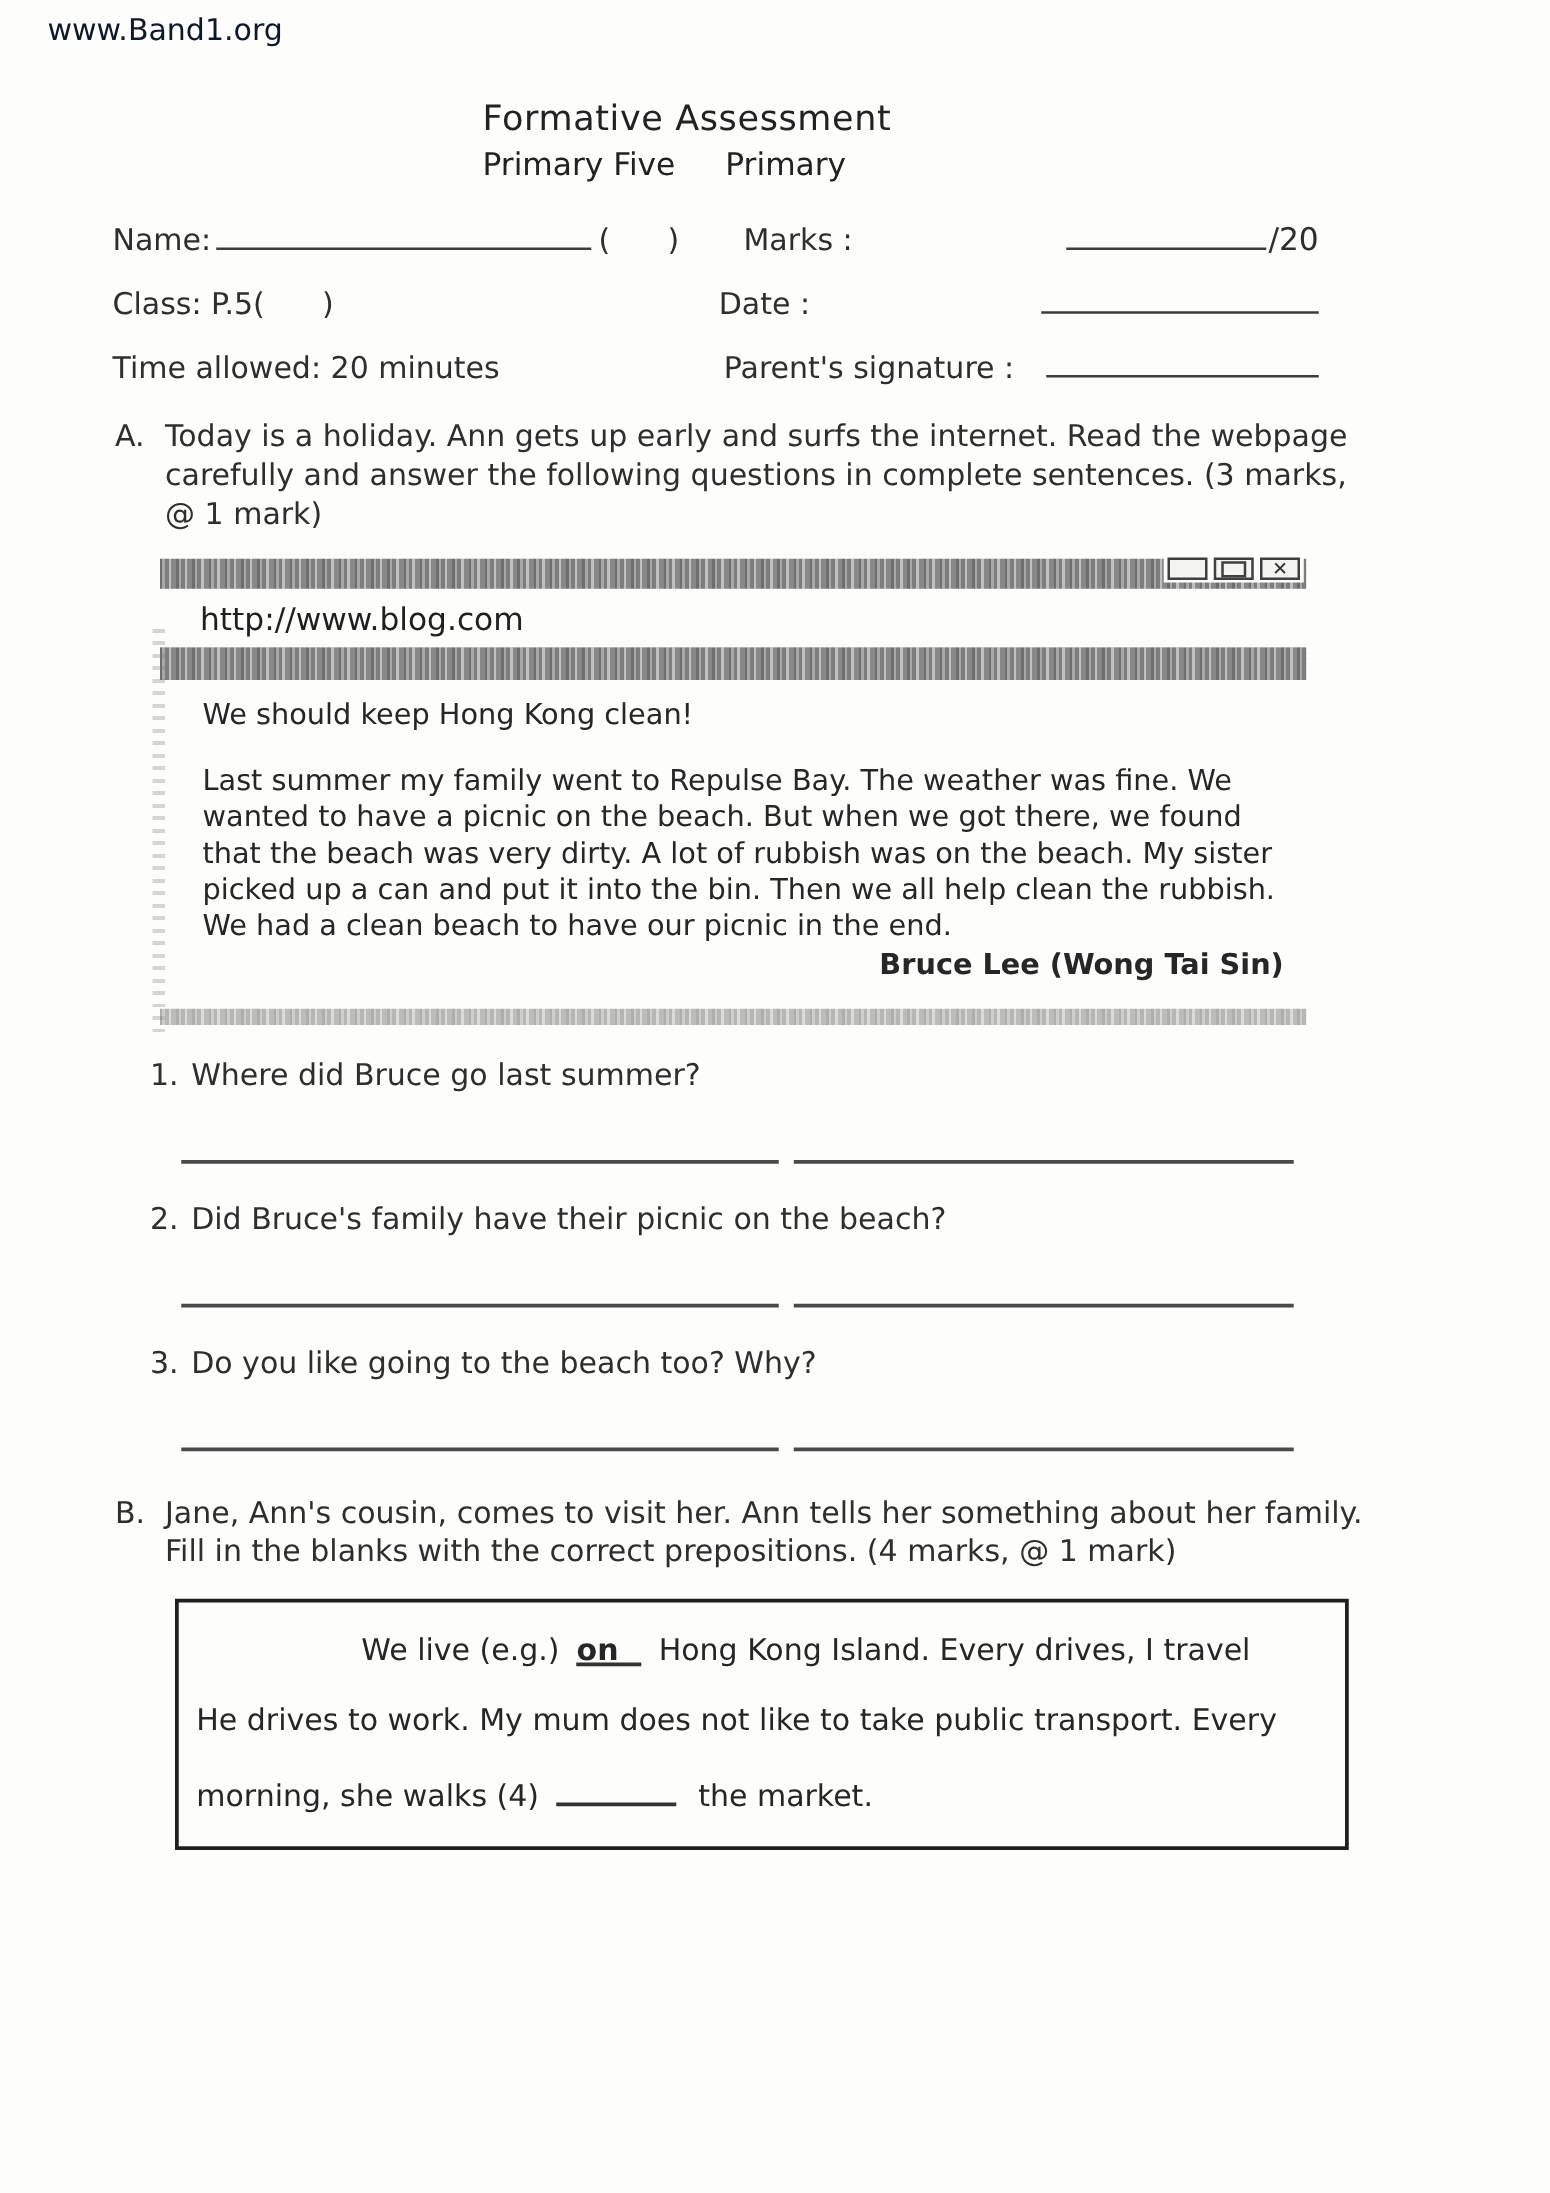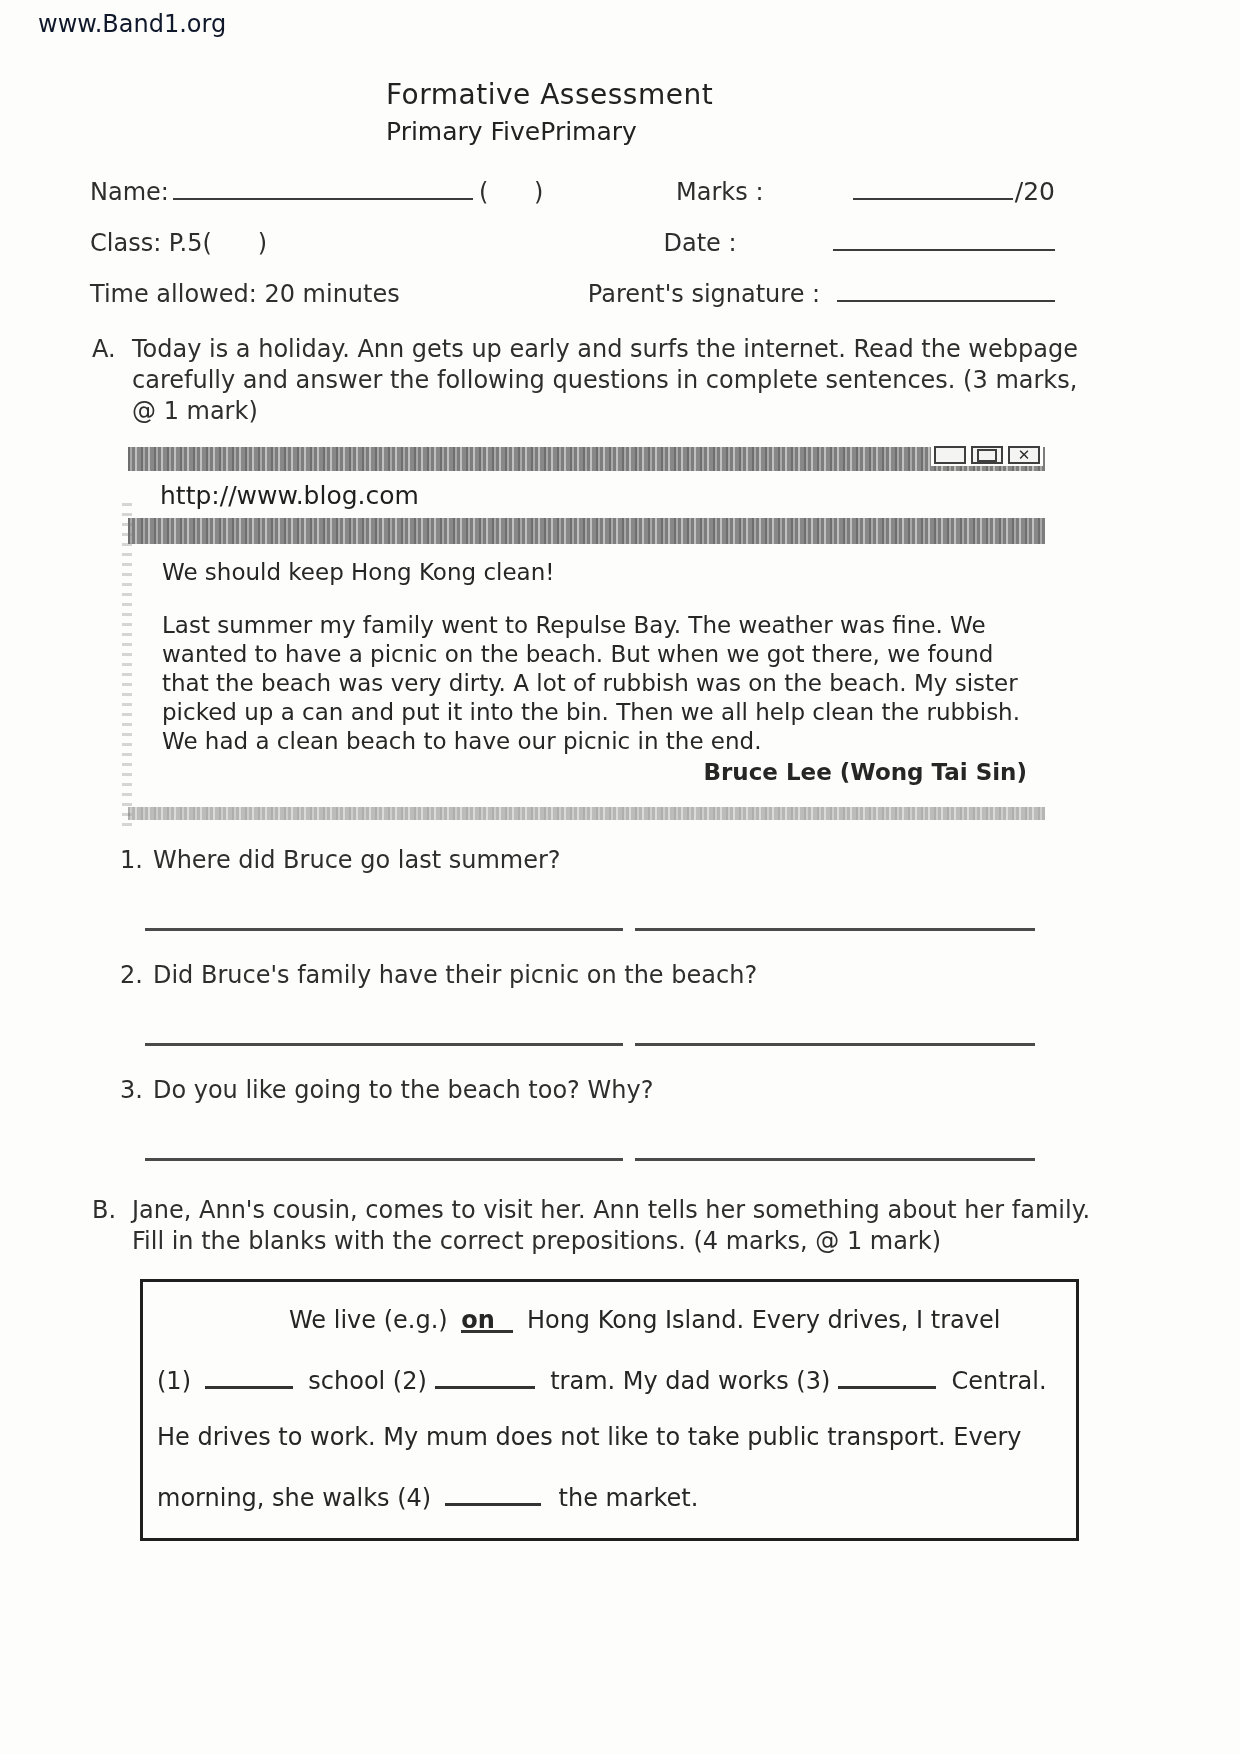--- a/index.html
+++ b/index.html
@@ -7,26 +7,26 @@
     width:1240px;height:1754px;margin:0 auto;position:relative;
     background:#fdfdfb;color:#2e2e2e;overflow:hidden;
     font-family:"DejaVu Sans","Liberation Sans",sans-serif;
   }
   .pre{white-space:pre;}
   
   .site{position:absolute;top:10px;left:38px;font-size:24px;color:#0f172a;}
   
   .title-block{margin:78px 0 0 386px;}
   .title{font-size:28px;letter-spacing:.5px;color:#222;}
-  .subtitle{display:flex;font-size:25px;margin-top:6px;color:#222;}
+  .subtitle{display:flex;gap:40px;font-size:25px;margin-top:6px;color:#222;}
   
   .hdr{margin:30px 185px 0 90px;font-size:24px;}
   .hdr-row{display:flex;justify-content:space-between;align-items:baseline;margin-bottom:21px;}
   .left-grp,.right-grp{display:flex;align-items:baseline;}
-  .rlabel{min-width:250px;text-align:center;display:inline-block;}
+  .rlabel{min-width:250px;text-align:left;display:inline-block;}
   .uline{display:inline-block;border-bottom:2px solid #3c3c3c;height:22px;}
   .u-name{width:300px;margin-left:4px;}
   .u-marks{width:160px;margin-left:8px;}
   .u-date{width:222px;margin-left:8px;}
   .u-parent{width:218px;margin-left:8px;}
   .marks-total{font-size:25px;margin-left:2px;}
   .paren{margin-left:6px;}
   
   .section{display:flex;margin:26px 60px 0 92px;font-size:24px;line-height:31px;}
   .sec-label{width:40px;flex:0 0 40px;}
@@ -193,29 +193,20 @@
     <div class="sec-text">Jane, Ann's cousin, comes to visit her. Ann tells her something about her family. Fill in the blanks with the correct prepositions. (4 marks, @ 1 mark)</div>
   </div>
 
   <div class="cloze-box">
     <div class="cloze-line l1">
       <span>We live (e.g.)</span>
       <span class="blank blank-ex">on</span>
       <span>Hong Kong Island. Every drives, I travel</span>
     </div>
     <div class="cloze-line">
-      <span>(1)</span>
-      <span class="blank b1"></span>
-      <span>school (2)</span>
-      <span class="blank b2"></span>
-      <span>tram. My dad works (3)</span>
-      <span class="blank b3"></span>
-      <span>Central.</span>
-    </div>
-    <div class="cloze-line">
       <span>He drives to work. My mum does not like to take public transport. Every</span>
     </div>
     <div class="cloze-line">
       <span>morning, she walks (4)</span>
       <span class="blank b4"></span>
       <span>the market.</span>
     </div>
   </div>
 
 </div>

